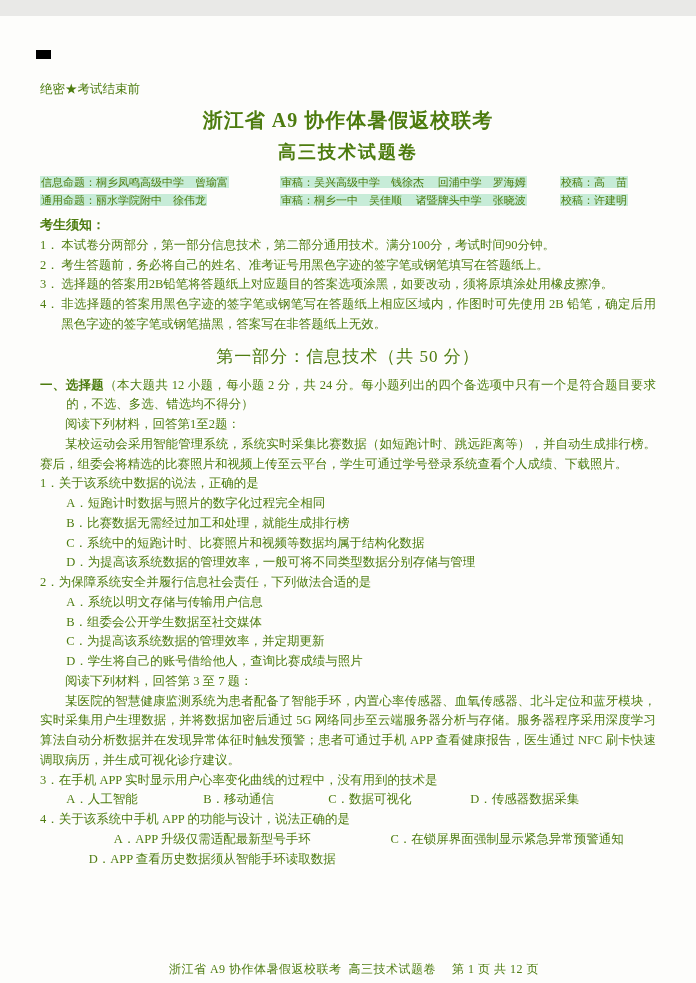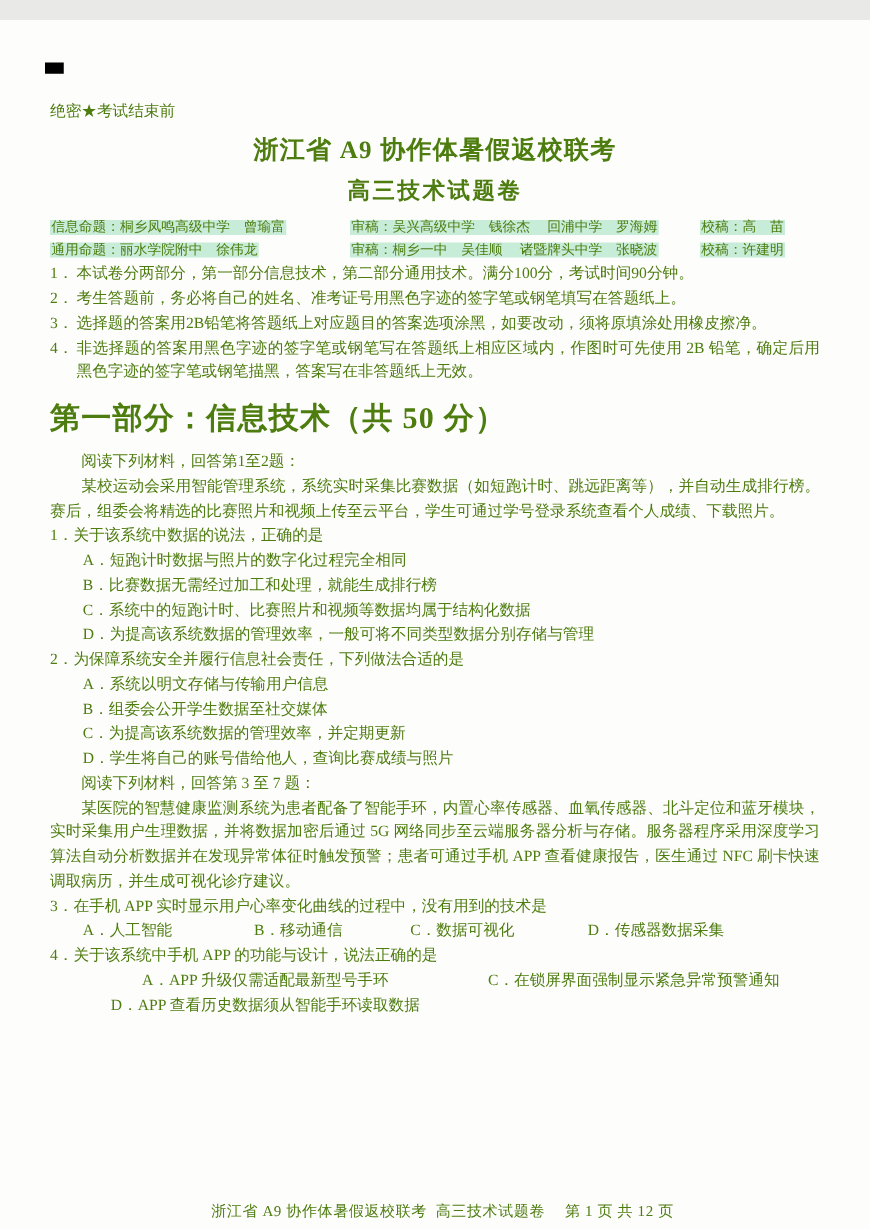--- a/index.html
+++ b/index.html
@@ -22,21 +22,21 @@
   .credits-row .c1 { flex:0 0 240px; }
   .credits-row .c2 { flex:1 1 auto; }
   .credits-row .c3 { flex:0 0 96px; }
   mark.hl { background:#c7ecd8; color:inherit; padding:0 1px; }
 
   .notice-heading { font-weight:bold; margin-top:6px; font-size:13px; text-align:left; }
   .notice-item { display:flex; }
   .notice-item .num { flex:0 0 1.7em; }
   .notice-item .txt { flex:1 1 auto; text-align:justify; }
 
-  .section-heading { font-size:24px; font-weight:bold; margin:9px 0 5px; letter-spacing:1px; }
+  .section-heading { text-align:center; font-size:17px; font-weight:normal; margin:9px 0 5px; letter-spacing:1px; }
 
   .mc-intro { padding-left:2.1em; text-indent:-2.1em; }
   .mc-intro .mc-label { font-weight:bold; }
 
   .read-note { text-indent:2em; }
   .passage { text-indent:2em; }
 
   .question .stem { text-align:left; }
   .options .opt { padding-left:2.1em; text-align:left; }
 
@@ -68,20 +68,21 @@
       <span class="c2"><mark class="hl">审稿：吴兴高级中学　钱徐杰　 回浦中学　罗海姆</mark></span>
       <span class="c3"><mark class="hl">校稿：高　苗</mark></span>
     </div>
     <div class="credits-row">
       <span class="c1"><mark class="hl">通用命题：丽水学院附中　徐伟龙</mark></span>
       <span class="c2"><mark class="hl">审稿：桐乡一中　吴佳顺　 诸暨牌头中学　张晓波</mark></span>
       <span class="c3"><mark class="hl">校稿：许建明</mark></span>
     </div>
   </div>
 
+  <div class="notice-heading">考生须知：</div>
 
   <div class="notice">
     <div class="notice-item">
       <span class="num">1．</span>
       <span class="txt">本试卷分两部分，第一部分信息技术，第二部分通用技术。满分100分，考试时间90分钟。</span>
     </div>
     <div class="notice-item">
       <span class="num">2．</span>
       <span class="txt">考生答题前，务必将自己的姓名、准考证号用黑色字迹的签字笔或钢笔填写在答题纸上。</span>
     </div>
@@ -90,20 +91,23 @@
       <span class="txt">选择题的答案用2B铅笔将答题纸上对应题目的答案选项涂黑，如要改动，须将原填涂处用橡皮擦净。</span>
     </div>
     <div class="notice-item">
       <span class="num">4．</span>
       <span class="txt">非选择题的答案用黑色字迹的签字笔或钢笔写在答题纸上相应区域内，作图时可先使用 2B 铅笔，确定后用黑色字迹的签字笔或钢笔描黑，答案写在非答题纸上无效。</span>
     </div>
   </div>
 
   <h3 class="section-heading">第一部分：信息技术（共 50 分）</h3>
 
+  <div class="mc-intro">
+    <span class="mc-label">一、选择题</span><span>（本大题共 12 小题，每小题 2 分，共 24 分。每小题列出的四个备选项中只有一个是符合题目要求的，不选、多选、错选均不得分）</span>
+  </div>
 
   <p class="read-note">阅读下列材料，回答第1至2题：</p>
   <p class="passage">某校运动会采用智能管理系统，系统实时采集比赛数据（如短跑计时、跳远距离等），并自动生成排行榜。赛后，组委会将精选的比赛照片和视频上传至云平台，学生可通过学号登录系统查看个人成绩、下载照片。</p>
 
   <div class="question">
     <p class="stem">1．关于该系统中数据的说法，正确的是</p>
     <div class="options">
       <p class="opt">A．短跑计时数据与照片的数字化过程完全相同</p>
       <p class="opt">B．比赛数据无需经过加工和处理，就能生成排行榜</p>
       <p class="opt">C．系统中的短跑计时、比赛照片和视频等数据均属于结构化数据</p>

